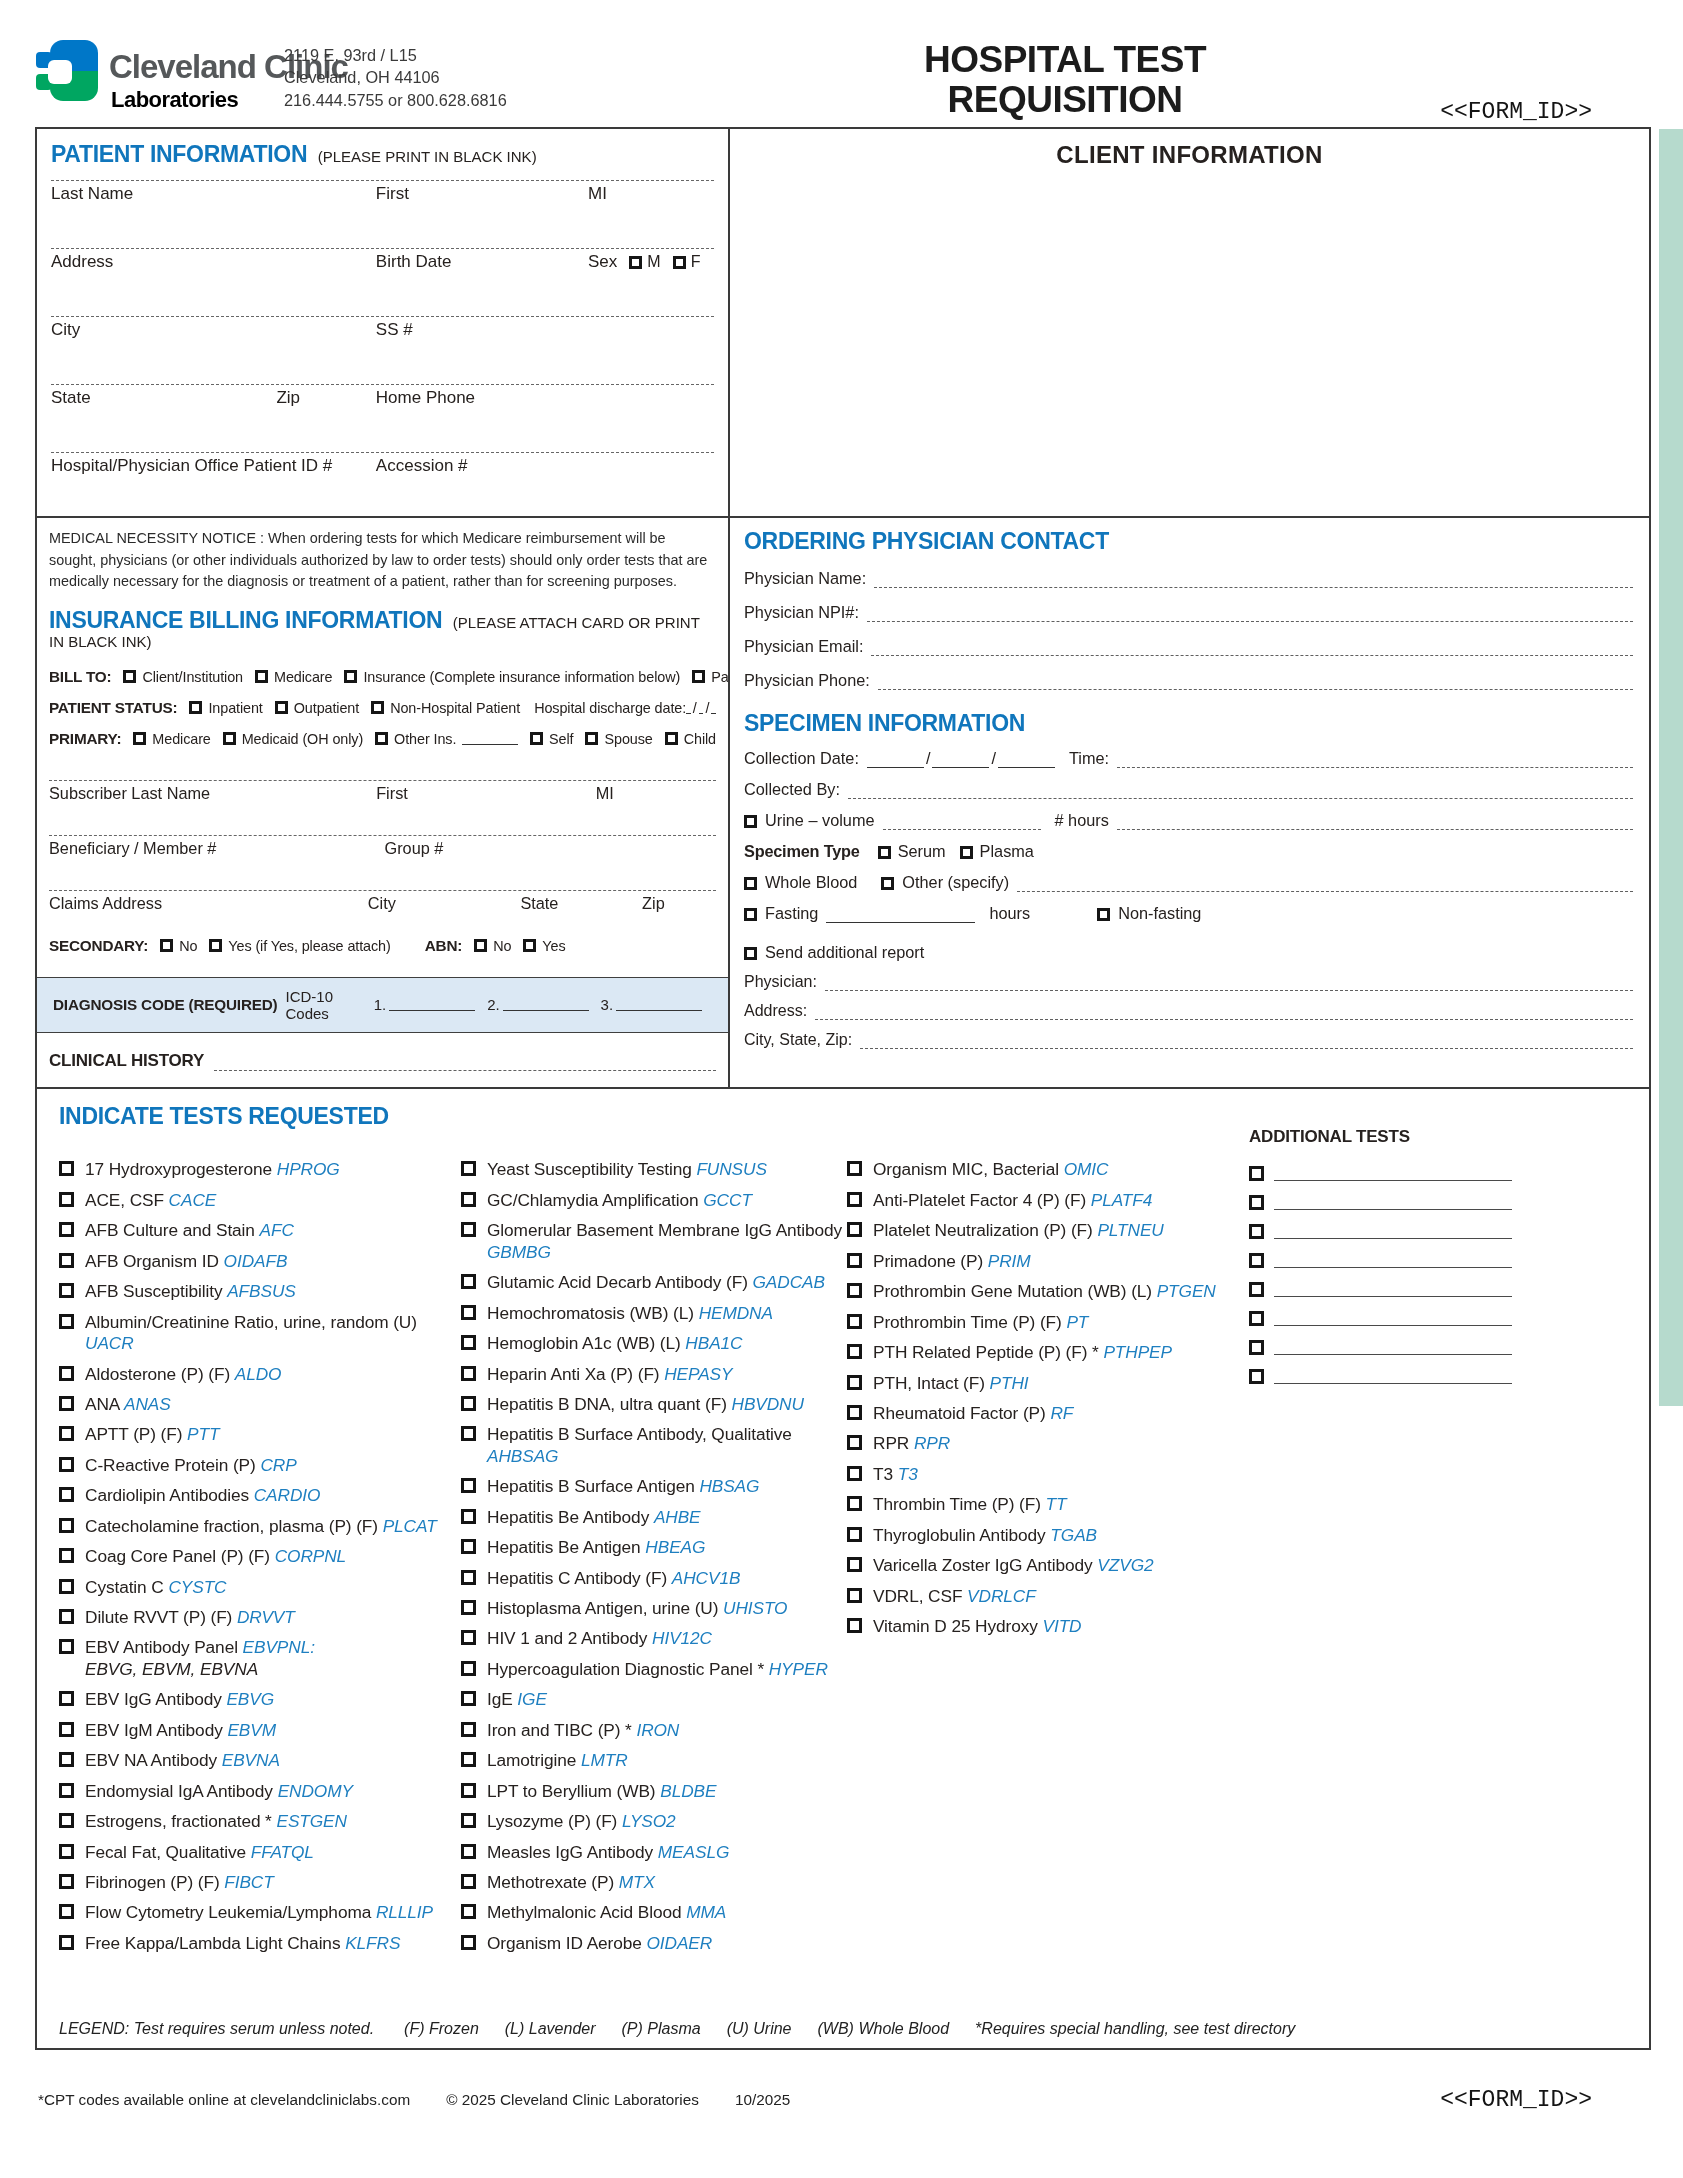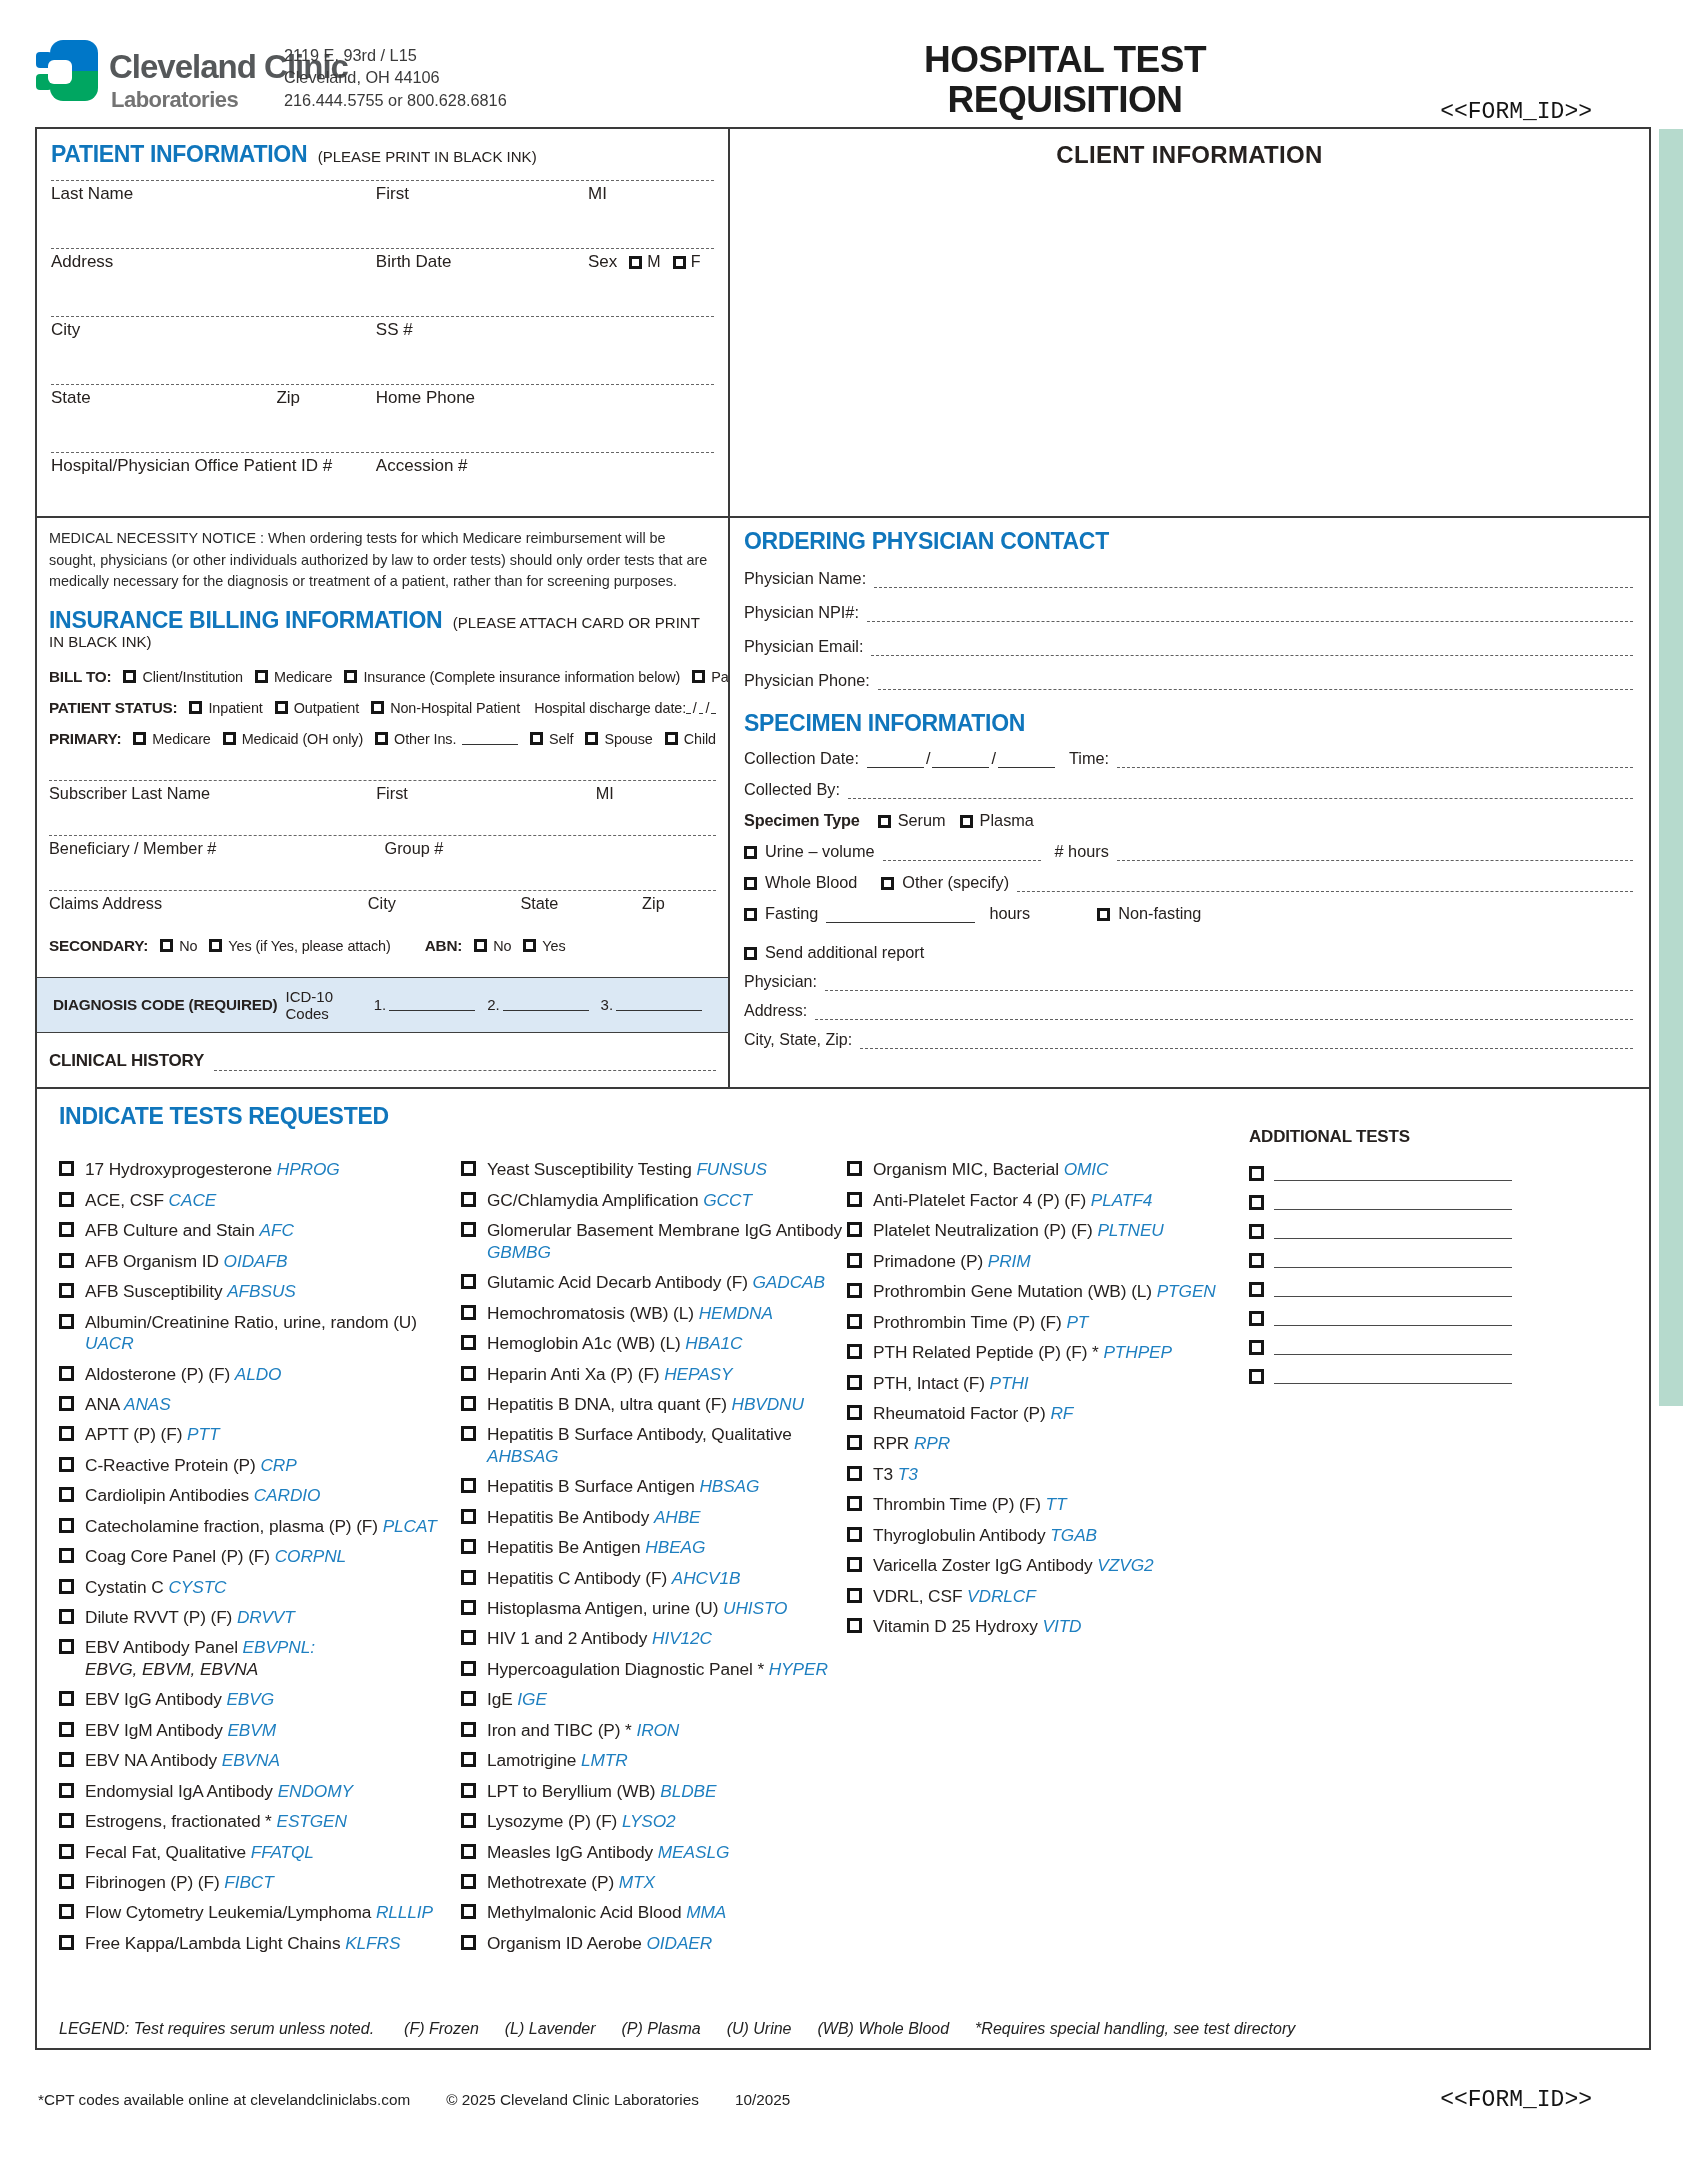--- a/index.html
+++ b/index.html
@@ -15,21 +15,21 @@
   .logo{position:absolute;left:36px;top:40px;display:flex;gap:12px;}
   .licon{position:relative;width:61px;height:61px;flex:none;}
   .li-sq1{position:absolute;left:0;top:12px;width:16px;height:16px;background:var(--logo-blue);border-radius:4px;}
   .li-sq2{position:absolute;left:0;top:34px;width:16px;height:16px;background:var(--logo-green);border-radius:4px;}
   .li-main{position:absolute;left:14px;top:0;width:48px;height:61px;border-radius:13px;overflow:hidden;}
   .li-main-top{height:31px;background:var(--logo-blue);}
   .li-main-bot{height:31px;background:var(--logo-green);}
   .li-hole{position:absolute;left:12px;top:20px;width:24px;height:24px;background:#fff;border-radius:6px;}
   .logo-text{padding-top:10px;}
   .logo-name{font-size:33px;font-weight:bold;color:#55585a;letter-spacing:-1px;line-height:1;}
-  .logo-sub{font-size:22px;font-weight:bold;color:#737373;margin:6px 0 0 2px;letter-spacing:-0.5px;line-height:1;}
+  .logo-sub{font-size:22px;font-weight:bold;color:#000000;margin:6px 0 0 2px;letter-spacing:-0.5px;line-height:1;}
   .address{position:absolute;left:284px;top:44px;font-size:16.3px;line-height:1.38;color:#3a3a3a;}
   .title{position:absolute;left:842px;top:40px;width:446px;text-align:center;
          font-size:37px;font-weight:bold;letter-spacing:-0.5px;line-height:1.08;color:#1c1c1c;}
   .form-id{position:absolute;font-family:"Liberation Mono",monospace;font-size:23px;color:#141414;}
   .form-id.top{right:91px;top:99px;}
   .form-id.bottom{right:91px;top:2087px;}
   .side-strip{position:absolute;right:0;top:129px;width:24px;height:1277px;background:var(--strip);}
 
   
   .form-box{position:absolute;left:35px;top:127px;width:1616px;height:1923px;
@@ -335,29 +335,29 @@
             <span class="sep">/</span>
             <span class="ublank w58"></span>
           <span class="plain gap">Time:</span>
           <span class="dashline flex1"></span>
         </div>
         <div class="spec-row">
           <span class="plain">Collected By:</span>
           <span class="dashline flex1"></span>
         </div>
         <div class="spec-row">
-          <span class="blab">Specimen Type</span>
-          <span class="optwrap"><span class="cbx opt-cb"></span><span class="olabel">Serum</span><span class="cbx opt-cb"></span><span class="olabel">Plasma</span></span>
-        </div>
-        <div class="spec-row">
           <span class="cbx"></span>
           <span class="plain">Urine – volume</span>
           <span class="dashline w160"></span>
           <span class="plain gap"># hours</span>
           <span class="dashline flex1"></span>
+        </div>
+        <div class="spec-row">
+          <span class="blab">Specimen Type</span>
+          <span class="optwrap"><span class="cbx opt-cb"></span><span class="olabel">Serum</span><span class="cbx opt-cb"></span><span class="olabel">Plasma</span></span>
         </div>
         <div class="spec-row">
           <span class="cbx"></span>
           <span class="plain">Whole Blood</span>
           <span class="cbx ml"></span>
           <span class="plain">Other (specify)</span>
           <span class="dashline flex1"></span>
         </div>
         <div class="spec-row">
           <span class="cbx"></span>

